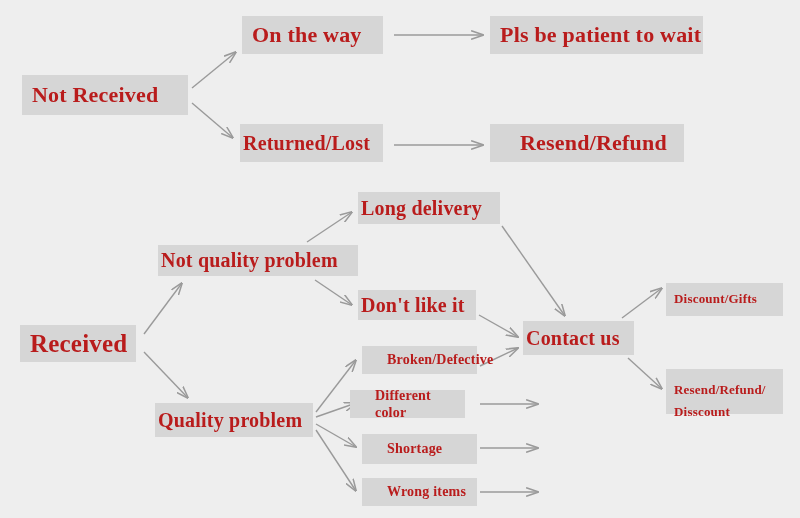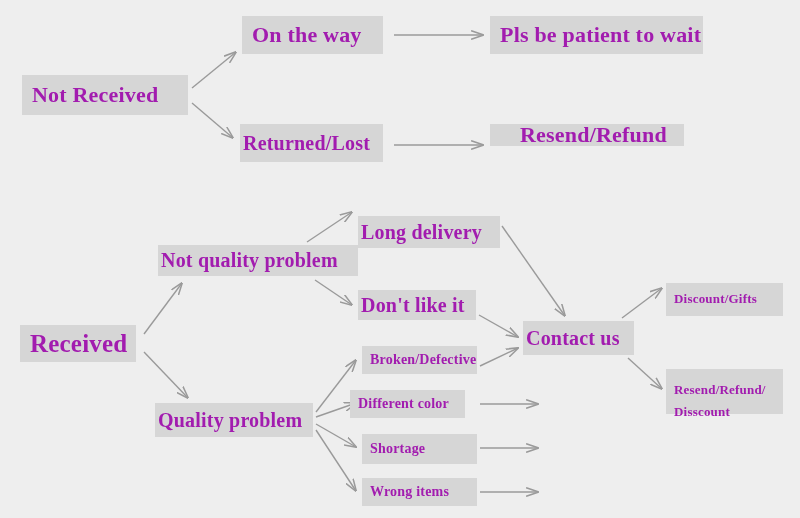--- a/index.html
+++ b/index.html
@@ -11,35 +11,35 @@
     position: relative;
     width: 800px;
     height: 518px;
     background: #eeeeee;
     overflow: hidden;
     font-family: "Liberation Serif", "DejaVu Serif", serif;
   }
   .node {
     position: absolute;
     background: #d6d6d6;
-    color: #a21caf;
+    color: #b91c1c;
     display: flex;
     align-items: center;
     justify-content: flex-start;
     box-sizing: border-box;
     white-space: pre-line;
     line-height: 1.25;
     letter-spacing: 0.2px;
     font-weight: 700;
   }
   
   .sz-xl { font-size: 25px; padding-left: 10px; }
   .sz-lg { font-size: 22px; padding-left: 10px; }
   .sz-md { font-size: 20px; padding-left: 3px; }
-  .sz-sm { font-size: 14px; padding-left: 8px; }
+  .sz-sm { font-size: 14px; padding-left: 25px; }
   .sz-xs { font-size: 13px; padding-left: 8px; }
   .two-line {
     align-items: center;
     line-height: 1.65;
     padding-top: 18px;
   }
   svg.edges {
     position: absolute;
     left: 0;
     top: 0;
@@ -107,29 +107,29 @@
   </svg>
 
   <div class="node sz-lg" style="left:22px; top:75px; width:166px; height:40px;">Not Received</div>
 
   <div class="node sz-lg" style="left:242px; top:16px; width:141px; height:38px;">On the way</div>
 
   <div class="node sz-lg" style="left:490px; top:16px; width:213px; height:38px;">Pls be patient to wait</div>
 
   <div class="node sz-md" style="left:240px; top:124px; width:143px; height:38px;">Returned/Lost</div>
 
-  <div class="node sz-lg" style="left:490px; top:124px; width:194px; height:22px;padding-left:30px;">Resend/Refund</div>
+  <div class="node sz-lg" style="left:490px; top:124px; width:194px; height:38px;padding-left:30px;">Resend/Refund</div>
 
   <div class="node sz-xl" style="left:20px; top:325px; width:116px; height:37px;">Received</div>
 
   <div class="node sz-md" style="left:158px; top:245px; width:200px; height:31px;">Not quality problem</div>
 
   <div class="node sz-md" style="left:155px; top:403px; width:158px; height:34px;">Quality problem</div>
 
-  <div class="node sz-md" style="left:358px; top:192px; width:142px; height:32px;margin-top:24px;">Long delivery</div>
+  <div class="node sz-md" style="left:358px; top:192px; width:142px; height:32px;">Long delivery</div>
 
   <div class="node sz-md" style="left:358px; top:290px; width:118px; height:30px;">Don't like it</div>
 
   <div class="node sz-sm" style="left:362px; top:346px; width:115px; height:28px;">Broken/Defective</div>
 
   <div class="node sz-sm" style="left:350px; top:390px; width:115px; height:28px;">Different color</div>
 
   <div class="node sz-sm" style="left:362px; top:478px; width:115px; height:28px;">Wrong items</div>
 
   <div class="node sz-sm" style="left:362px; top:434px; width:115px; height:30px;">Shortage</div>

